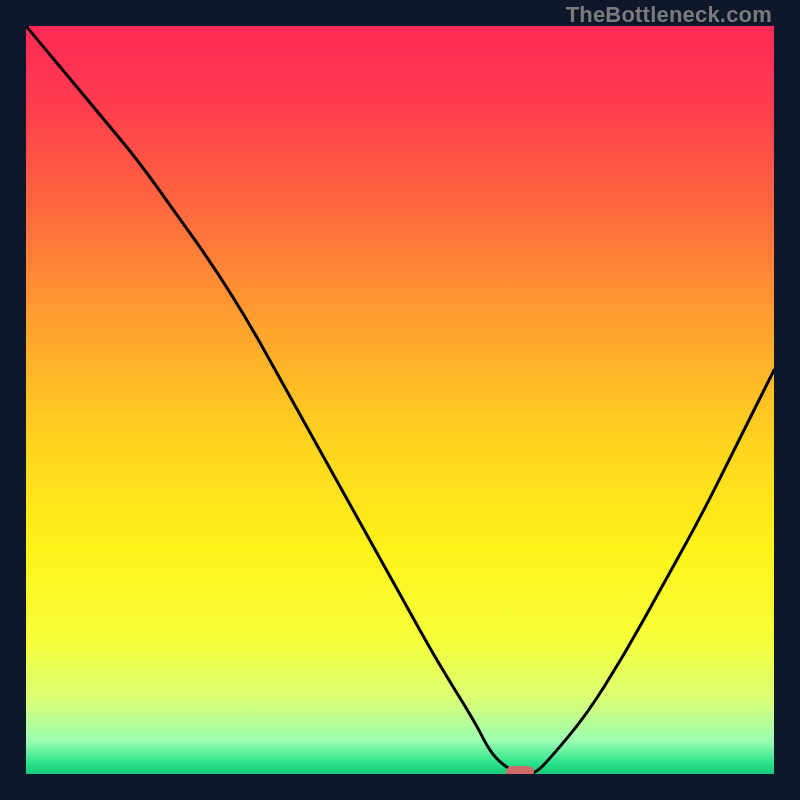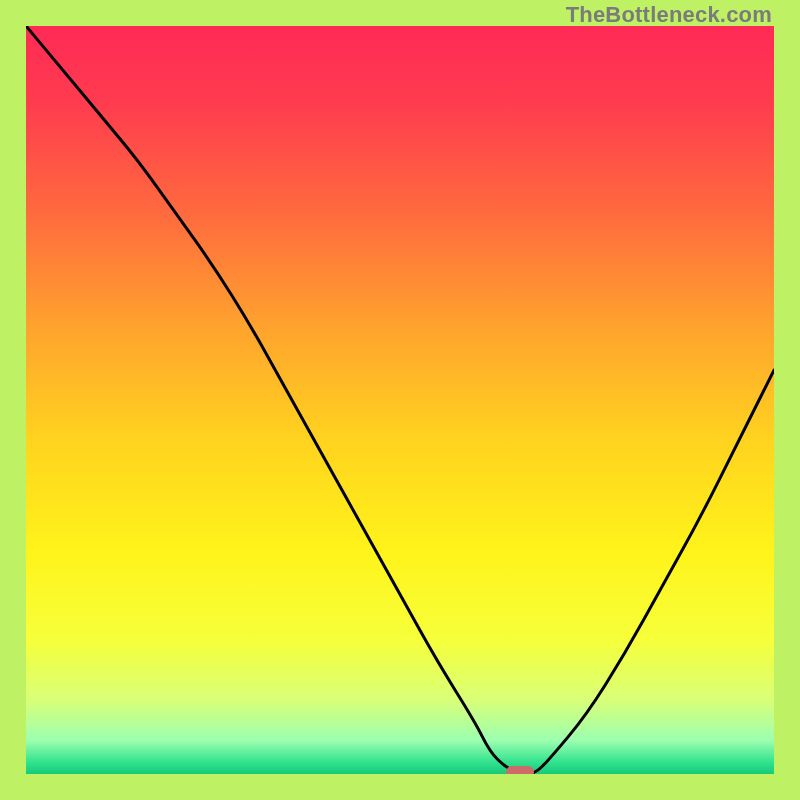--- a/index.html
+++ b/index.html
@@ -7,21 +7,21 @@
     padding: 0;
     width: 800px;
     height: 800px;
     background: #000;
     overflow: hidden;
   }
   .stage {
     position: relative;
     width: 800px;
     height: 800px;
-    background: #bef264;
+    background: #0f172a;
   }
   .plot-area {
     position: absolute;
     left: 26px;
     top: 26px;
     width: 748px;
     height: 748px;
     overflow: hidden;
   }
   .gradient-bg {

